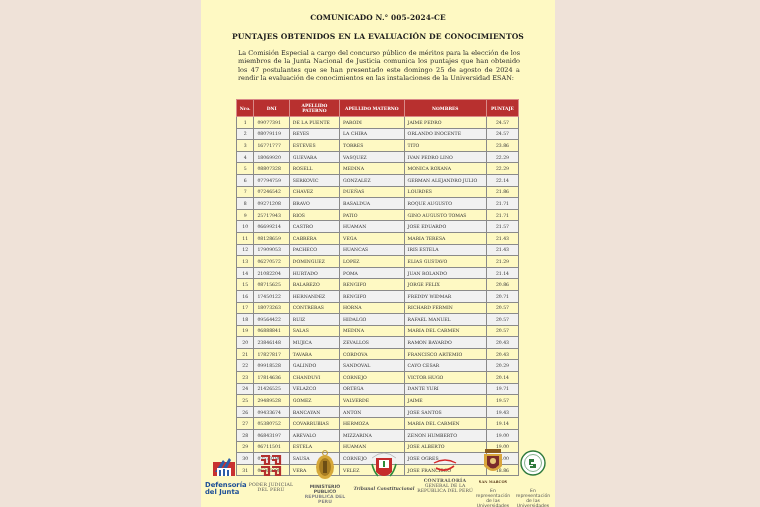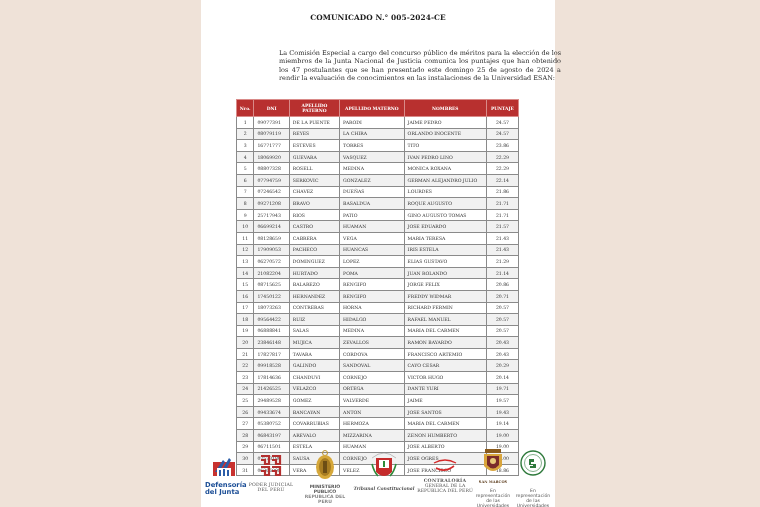--- a/index.html
+++ b/index.html
@@ -1,31 +1,31 @@
 <!DOCTYPE html>
 <html><head>
 <meta charset="utf-8">
 <style>
   html, body { margin:0; padding:0; }
   body {
     width:760px; height:507px; background:#efe2d8; position:relative; overflow:hidden;
     font-family:"DejaVu Serif", serif;
   }
   .page {
-    position:absolute; left:201px; top:0; width:354px; height:507px; background:#ffffff;
+    position:absolute; left:201px; top:0; width:354px; height:507px; background:#fef9c3;
   }
   .title {
     position:absolute; left:0; width:354px; text-align:center; font-weight:bold;
     color:#1c1c1c; font-family:"DejaVu Serif", serif;
   }
   .t1 { top:13px; font-size:7.4px; letter-spacing:0.1px; }
   .t2 { top:32px; font-size:7.6px; letter-spacing:0.1px; }
   .intro {
     position:absolute; left:37px; top:49px; width:282px; font-size:6.5px; line-height:8.4px;
-    text-align:justify; color:#2a2a2a;margin-left:41px;
+    text-align:justify; color:#2a2a2a;
   }
   table.results {
     position:absolute; left:35px; top:99px; width:283px; border-collapse:collapse;
     font-size:4.6px; color:#333;
   }
   table.results th {
     background:#b8302f; color:#fff; font-weight:bold; height:16px; padding:0;
     border:0.6px solid #d98a88; font-size:4.4px; line-height:5px; text-align:center;
   }
   table.results td {
@@ -53,20 +53,21 @@
   .tc-text { font-size:4.6px; color:#333; font-style:italic; font-weight:bold; }
   .cg-text { font-size:8px; font-weight:bold; color:#2a2a2a; letter-spacing:0.3px; }
   .cg-sub { font-size:2.8px; color:#444; }
   .rep-cap { font-size:2.8px; line-height:3.4px; color:#333; font-family:"DejaVu Sans", sans-serif; }
 </style>
 </head>
 <body>
 
 <div class="page">
   <div class="title t1">COMUNICADO N.° 005-2024-CE</div>
+  <div class="title t2">PUNTAJES OBTENIDOS EN LA EVALUACIÓN DE CONOCIMIENTOS</div>
   <div class="intro">La Comisión Especial a cargo del concurso público de méritos para la elección de los miembros de la Junta Nacional de Justicia comunica los puntajes que han obtenido los 47 postulantes que se han presentado este domingo 25 de agosto de 2024 a rendir la evaluación de conocimientos en las instalaciones de la Universidad ESAN:</div>
 
   <table class="results">
     <thead>
       <tr>
         <th class="col-nro">Nro.</th>
         <th class="col-dni">DNI</th>
         <th class="col-pat">APELLIDO PATERNO</th>
         <th class="col-mat">APELLIDO MATERNO</th>
         <th class="col-nom">NOMBRES</th>

